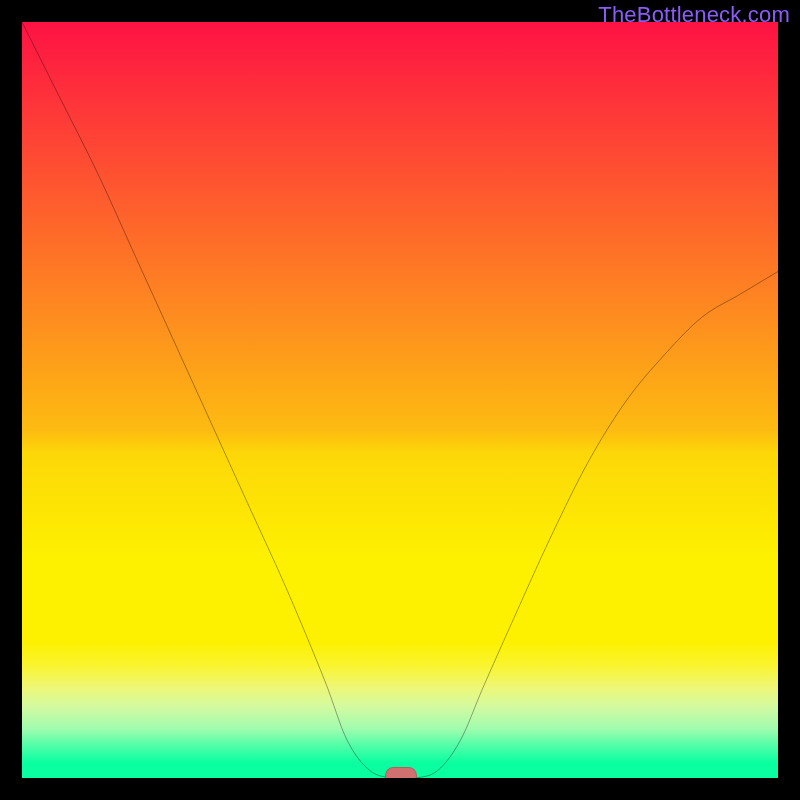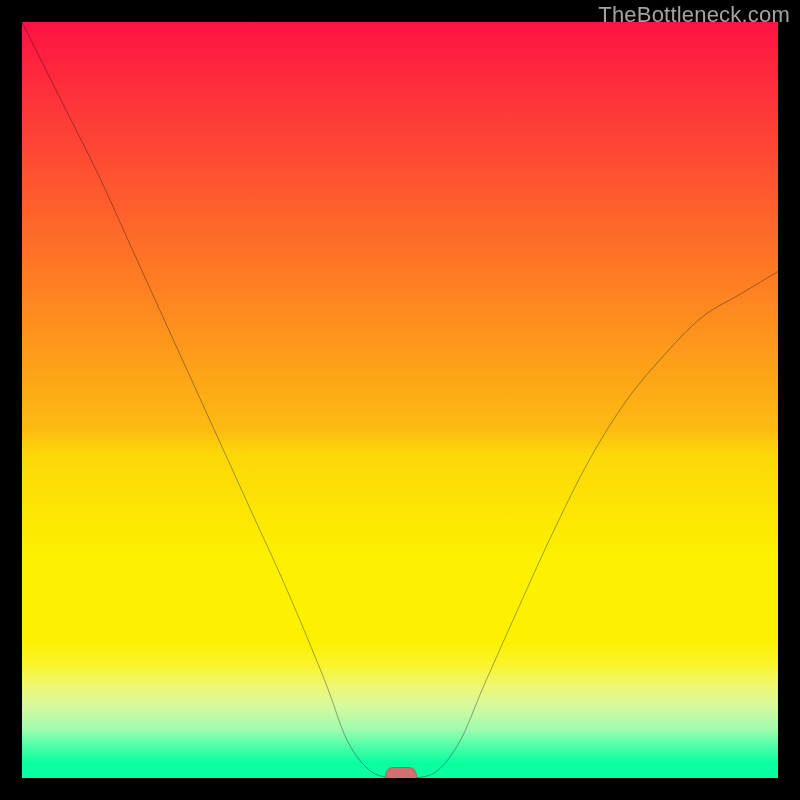--- a/index.html
+++ b/index.html
@@ -14,21 +14,21 @@
   .frame {
     position: relative;
     width: 800px;
     height: 800px;
     background: #000;
   }
   .watermark {
     position: absolute;
     top: 2px;
     right: 10px;
-    color: #a3a3a3;
+    color: #8b5cf6;
     font-size: 22px;
     letter-spacing: 0.2px;
     font-weight: 400;
     z-index: 20;
   }
   .plot-area {
     position: absolute;
     left: 22px;
     top: 22px;
     width: 756px;

